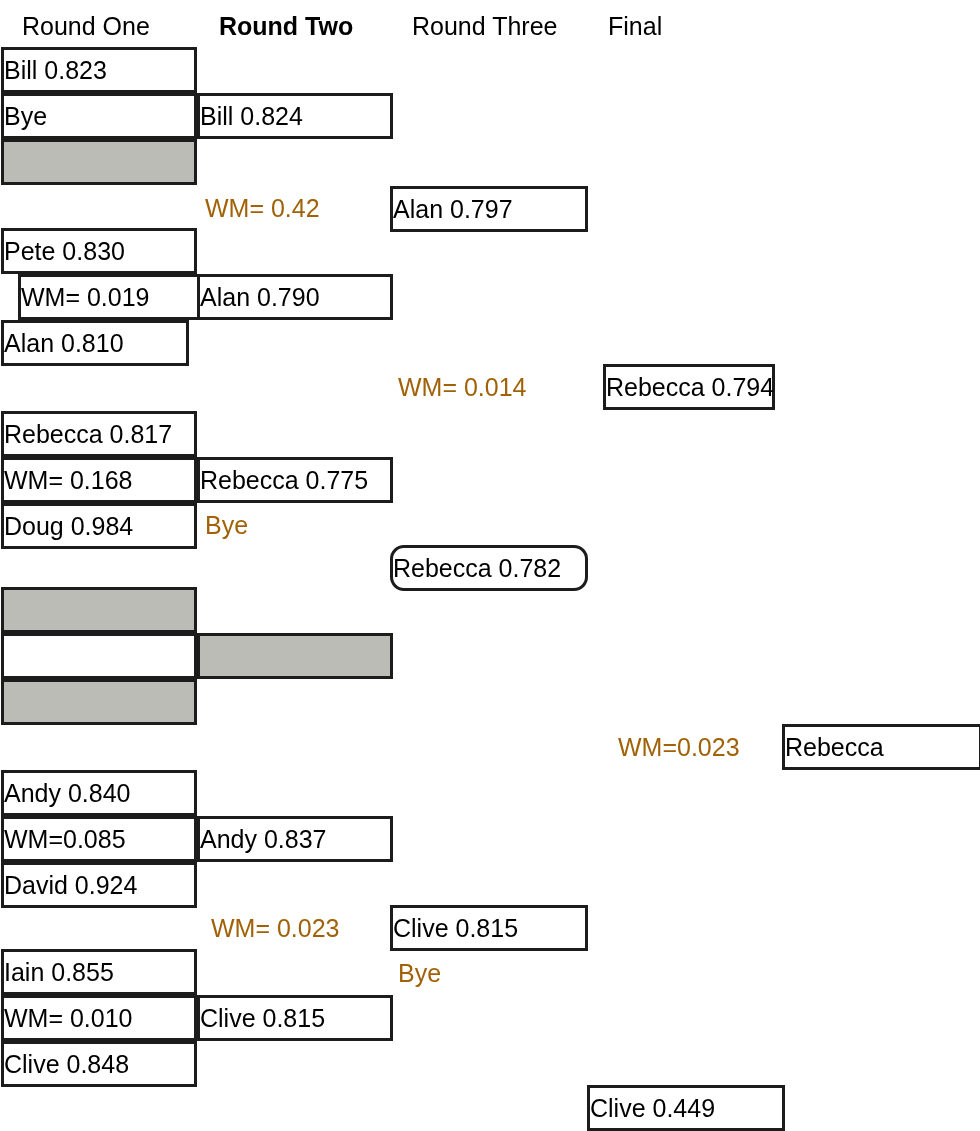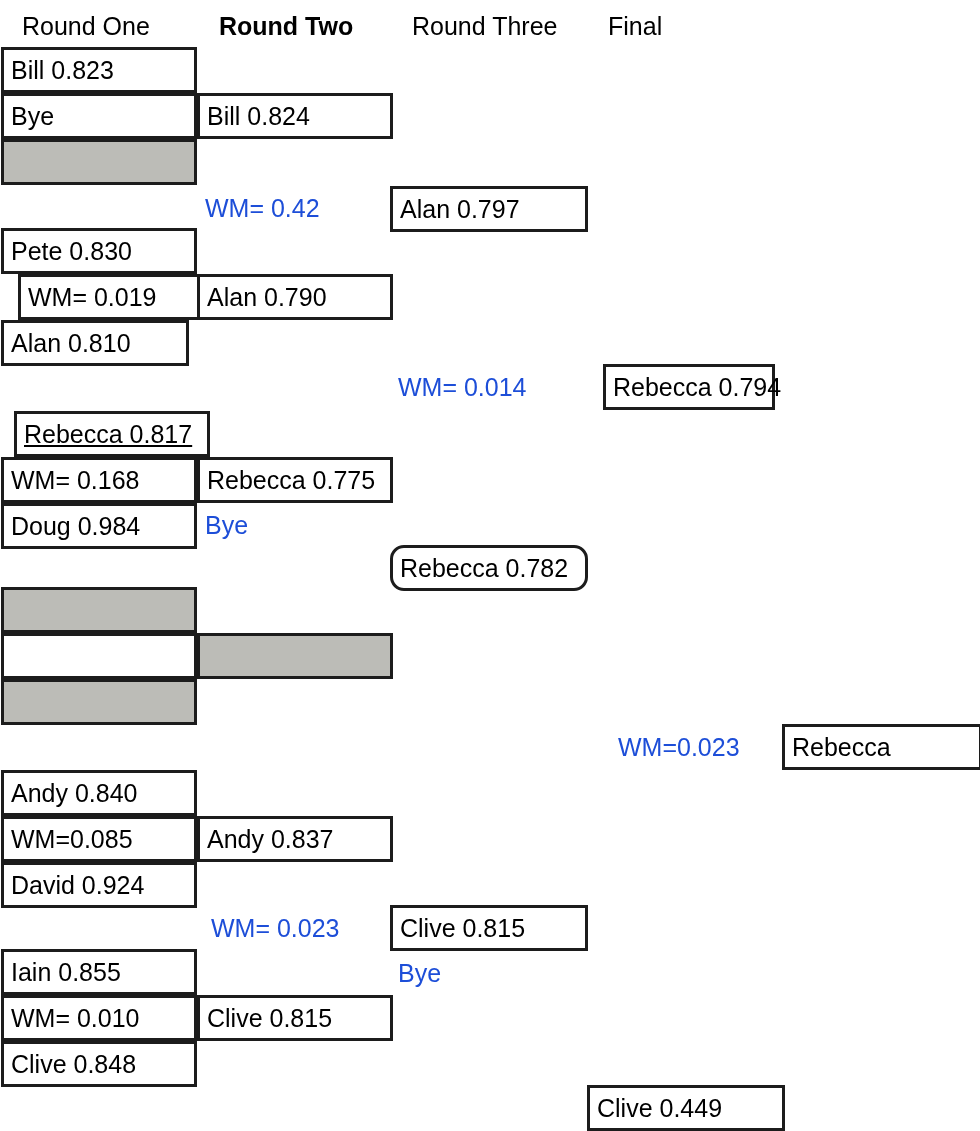--- a/index.html
+++ b/index.html
@@ -26,34 +26,33 @@
     white-space: nowrap;
     margin-left: 14px;
   }
   .box {
     position: absolute;
     box-sizing: border-box;
     border: 3px solid #1c1c1c;
     background: #ffffff;
     display: flex;
     align-items: center;
-    padding-left: 7px;
     font-size: 25px;
     line-height: 1;
     color: #000000;
     white-space: nowrap;
   }
   .box.gray {
     background: #bcbcb7;
   }
   .lbl {
     position: absolute;
     font-size: 25px;
     line-height: 1;
-    color: #1d4ed8;
+    color: #a16207;
     white-space: nowrap;
     display: flex;
     align-items: center;
   }
 </style>
 </head>
 <body>
 
 <div id="bracket">
   <div id="headers-layer">
@@ -66,21 +65,21 @@
       <div class="box" style="left: 1px; top: 47px; width: 196px; height: 46px; border-color: rgb(28, 28, 28);">Bill 0.823</div>
       <div class="box" style="left: 1px; top: 93px; width: 196px; height: 46px; border-color: rgb(28, 28, 28);">Bye</div>
       <div class="box gray" style="left: 1px; top: 139px; width: 196px; height: 46px; background: rgb(188, 188, 183); border-color: rgb(28, 28, 28);"></div>
       <div class="box" style="left: 197px; top: 93px; width: 196px; height: 46px; border-color: rgb(28, 28, 28);">Bill 0.824</div>
       <div class="box" style="left: 390px; top: 186px; width: 198px; height: 46px; border-color: rgb(28, 28, 28);">Alan 0.797</div>
       <div class="box" style="left: 1px; top: 228px; width: 196px; height: 46px; border-color: rgb(28, 28, 28);">Pete 0.830</div>
       <div class="box" style="left: 18px; top: 274px; width: 196px; height: 46px; border-color: rgb(28, 28, 28);">WM= 0.019</div>
       <div class="box" style="left: 1px; top: 320px; width: 188px; height: 46px; border-color: rgb(28, 28, 28);">Alan 0.810</div>
       <div class="box" style="left: 197px; top: 274px; width: 196px; height: 46px; border-color: rgb(28, 28, 28);">Alan 0.790</div>
       <div class="box" style="left: 603px; top: 364px; width: 172px; height: 46px; border-color: rgb(28, 28, 28);">Rebecca 0.794</div>
-      <div class="box" style="left: 14px; top: 411px; width: 196px; height: 46px; border-color: rgb(28, 28, 28); text-decoration: underline;">Rebecca 0.817</div>
+      <div class="box" style="left: 1px; top: 411px; width: 196px; height: 46px; border-color: rgb(28, 28, 28);">Rebecca 0.817</div>
       <div class="box" style="left: 1px; top: 457px; width: 196px; height: 46px; border-color: rgb(28, 28, 28);">WM= 0.168</div>
       <div class="box" style="left: 1px; top: 503px; width: 196px; height: 46px; border-color: rgb(28, 28, 28);">Doug 0.984</div>
       <div class="box" style="left: 197px; top: 457px; width: 196px; height: 46px; border-color: rgb(28, 28, 28);">Rebecca 0.775</div>
       <div class="box" style="left: 390px; top: 545px; width: 198px; height: 46px; border-color: rgb(28, 28, 28); border-radius: 14px;">Rebecca 0.782</div>
       <div class="box gray" style="left: 1px; top: 587px; width: 196px; height: 46px; background: rgb(188, 188, 183); border-color: rgb(28, 28, 28);"></div>
       <div class="box" style="left: 1px; top: 633px; width: 196px; height: 46px; border-color: rgb(28, 28, 28);"></div>
       <div class="box gray" style="left: 1px; top: 679px; width: 196px; height: 46px; background: rgb(188, 188, 183); border-color: rgb(28, 28, 28);"></div>
       <div class="box gray" style="left: 197px; top: 633px; width: 196px; height: 46px; background: rgb(188, 188, 183); border-color: rgb(28, 28, 28);"></div>
       <div class="box" style="left: 782px; top: 724px; width: 200px; height: 46px; border-color: rgb(28, 28, 28);">Rebecca</div>
       <div class="box" style="left: 1px; top: 770px; width: 196px; height: 46px; border-color: rgb(28, 28, 28);">Andy 0.840</div>

